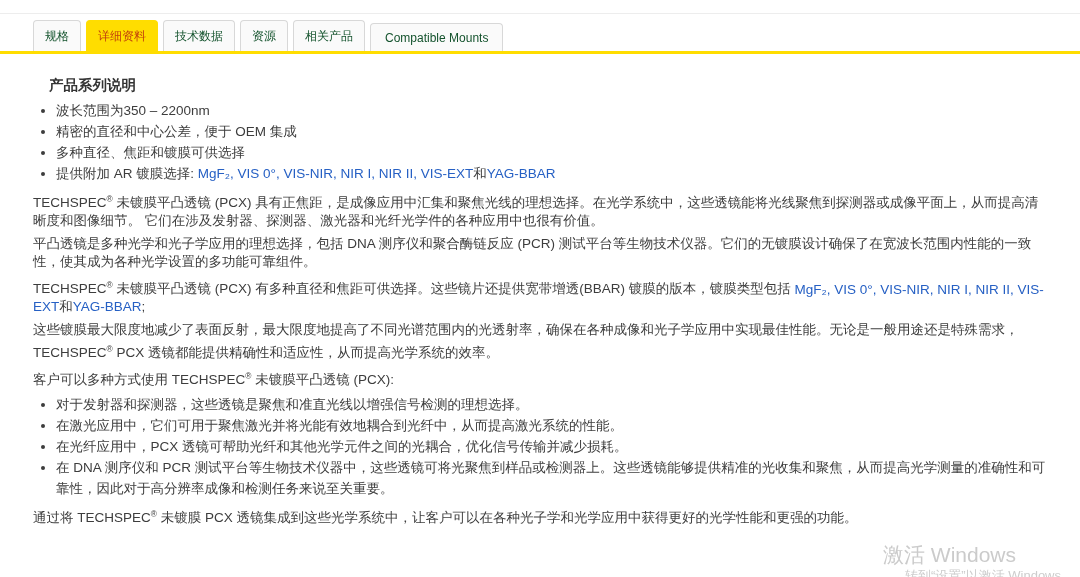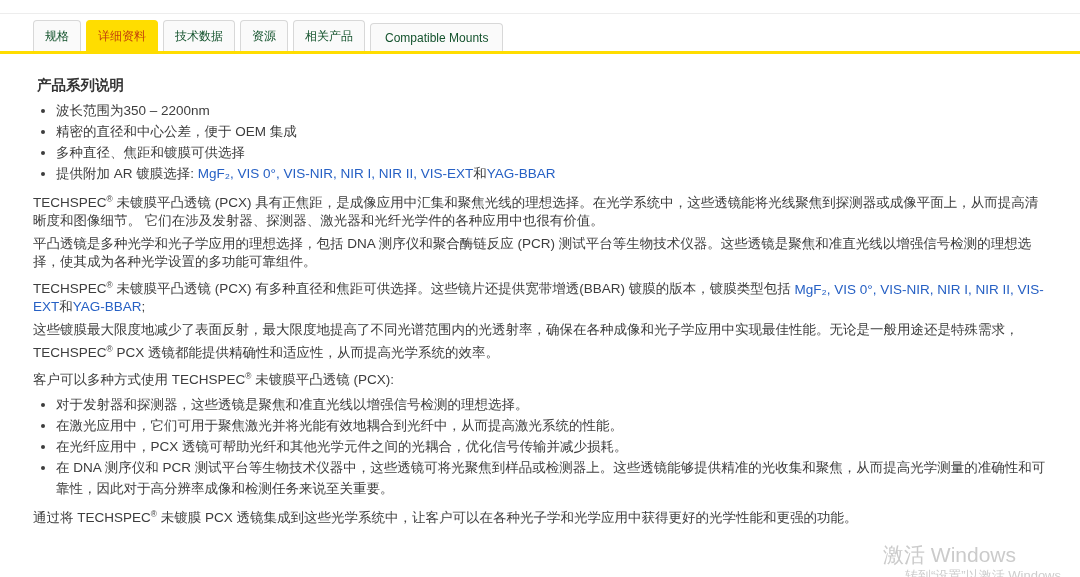--- a/index.html
+++ b/index.html
@@ -27,21 +27,21 @@
     border-radius:4px 4px 0 0;
     padding:7px 11px 6px;margin-right:5px;
     font-size:12px;color:#14532d;cursor:pointer;white-space:nowrap;
   }
   .tab.active{
     background:var(--yellow);border-color:var(--yellow);color:#c2410c;
   }
   .tab.wide{padding:7px 14px 6px;}
   
   .content{padding:10px 32px 0 33px;}
-  h2{font-size:14.5px;font-weight:bold;color:#333;margin:12px 4px 2px;}
+  h2{font-size:14.5px;font-weight:bold;color:#333;margin:12px 16px 2px;}
   ul{margin:5px 0;padding-left:23px;}
   li{line-height:21px;margin:0;color:var(--text);}
   p{margin:5px 0;line-height:18px;color:var(--text);}
   a.link{color:var(--link);text-decoration:none;cursor:pointer;}
   span.blue{color:var(--link);}
   sup{font-size:0.62em;}
   
   .watermark{
     position:absolute;left:883px;bottom:-7px;width:260px;
     color:#cccccc;pointer-events:none;line-height:1.25;
@@ -67,21 +67,21 @@
   <h2>产品系列说明</h2>
 
   <ul>
     <li><span>波长范围为350 – 2200nm</span></li>
     <li><span>精密的直径和中心公差，便于 OEM 集成</span></li>
     <li><span>多种直径、焦距和镀膜可供选择</span></li>
     <li><span>提供附加 AR 镀膜选择: </span><a href="#" class="link">MgF₂</a><span class="blue">, </span><a href="#" class="link">VIS 0°</a><span class="blue">, </span><a href="#" class="link">VIS-NIR</a><span class="blue">, </span><a href="#" class="link">NIR I</a><span class="blue">, </span><a href="#" class="link">NIR II</a><span class="blue">, </span><a href="#" class="link">VIS-EXT</a><span>和</span><a href="#" class="link">YAG-BBAR</a></li>
   </ul>
 
   <p><span>TECHSPEC<sup>®</sup> 未镀膜平凸透镜 (PCX) 具有正焦距，是成像应用中汇集和聚焦光线的理想选择。在光学系统中，这些透镜能将光线聚焦到探测器或成像平面上，从而提高清晰度和图像细节。 它们在涉及发射器、探测器、激光器和光纤光学件的各种应用中也很有价值。</span></p>
-  <p><span>平凸透镜是多种光学和光子学应用的理想选择，包括 DNA 测序仪和聚合酶链反应 (PCR) 测试平台等生物技术仪器。这些透镜是聚焦和准直光线以增强信号检测的理想选择，使其成为各种光学设置的多功能可靠组件。</span></p>
+  <p><span>平凸透镜是多种光学和光子学应用的理想选择，包括 DNA 测序仪和聚合酶链反应 (PCR) 测试平台等生物技术仪器。它们的无镀膜设计确保了在宽波长范围内性能的一致性，使其成为各种光学设置的多功能可靠组件。</span></p>
   <p><span>TECHSPEC<sup>®</sup> 未镀膜平凸透镜 (PCX) 有多种直径和焦距可供选择。这些镜片还提供宽带增透(BBAR) 镀膜的版本，镀膜类型包括 </span><a href="#" class="link">MgF₂</a><span class="blue">, </span><a href="#" class="link">VIS 0°</a><span class="blue">, </span><a href="#" class="link">VIS-NIR</a><span class="blue">, </span><a href="#" class="link">NIR I</a><span class="blue">, </span><a href="#" class="link">NIR II</a><span class="blue">, </span><a href="#" class="link">VIS-EXT</a><span>和</span><a href="#" class="link">YAG-BBAR</a><span>;</span></p>
   <p><span>这些镀膜最大限度地减少了表面反射，最大限度地提高了不同光谱范围内的光透射率，确保在各种成像和光子学应用中实现最佳性能。无论是一般用途还是特殊需求，TECHSPEC<sup>®</sup> PCX 透镜都能提供精确性和适应性，从而提高光学系统的效率。</span></p>
   <p><span>客户可以多种方式使用 TECHSPEC<sup>®</sup> 未镀膜平凸透镜 (PCX):</span></p>
 
   <ul>
     <li><span>对于发射器和探测器，这些透镜是聚焦和准直光线以增强信号检测的理想选择。</span></li>
     <li><span>在激光应用中，它们可用于聚焦激光并将光能有效地耦合到光纤中，从而提高激光系统的性能。</span></li>
     <li><span>在光纤应用中，PCX 透镜可帮助光纤和其他光学元件之间的光耦合，优化信号传输并减少损耗。</span></li>
     <li><span>在 DNA 测序仪和 PCR 测试平台等生物技术仪器中，这些透镜可将光聚焦到样品或检测器上。这些透镜能够提供精准的光收集和聚焦，从而提高光学测量的准确性和可靠性，因此对于高分辨率成像和检测任务来说至关重要。</span></li>
   </ul>

